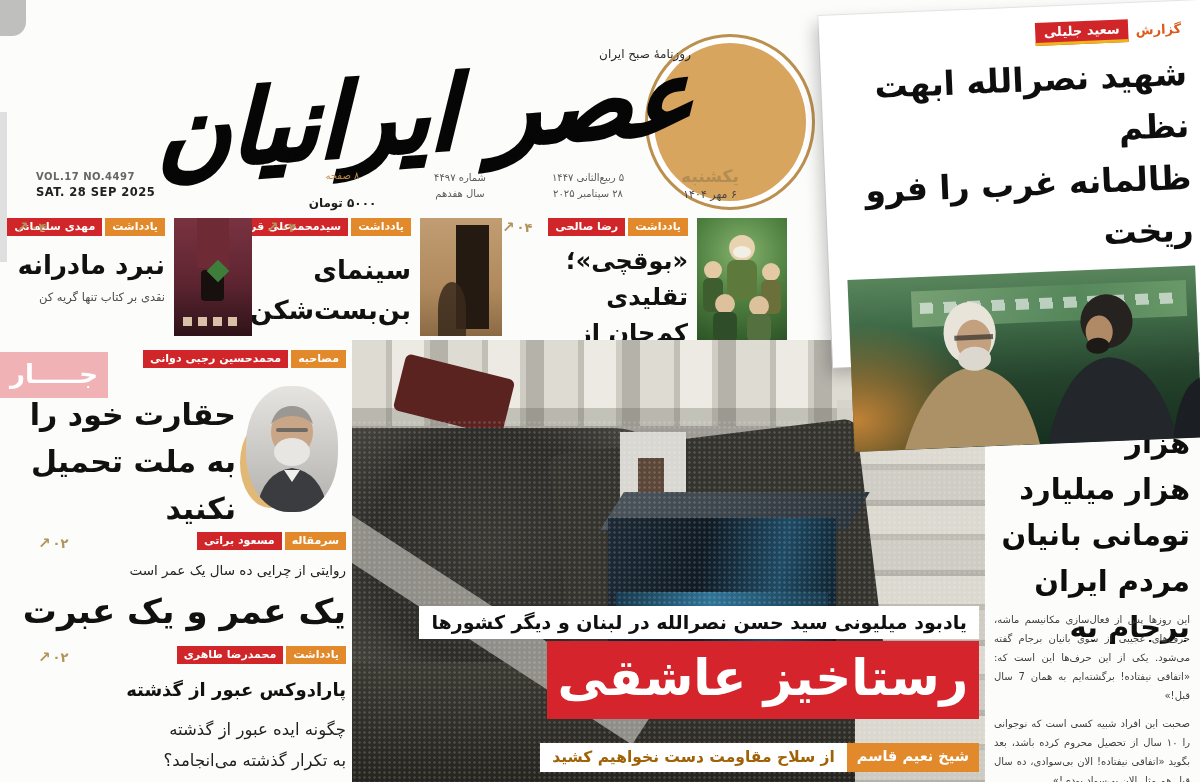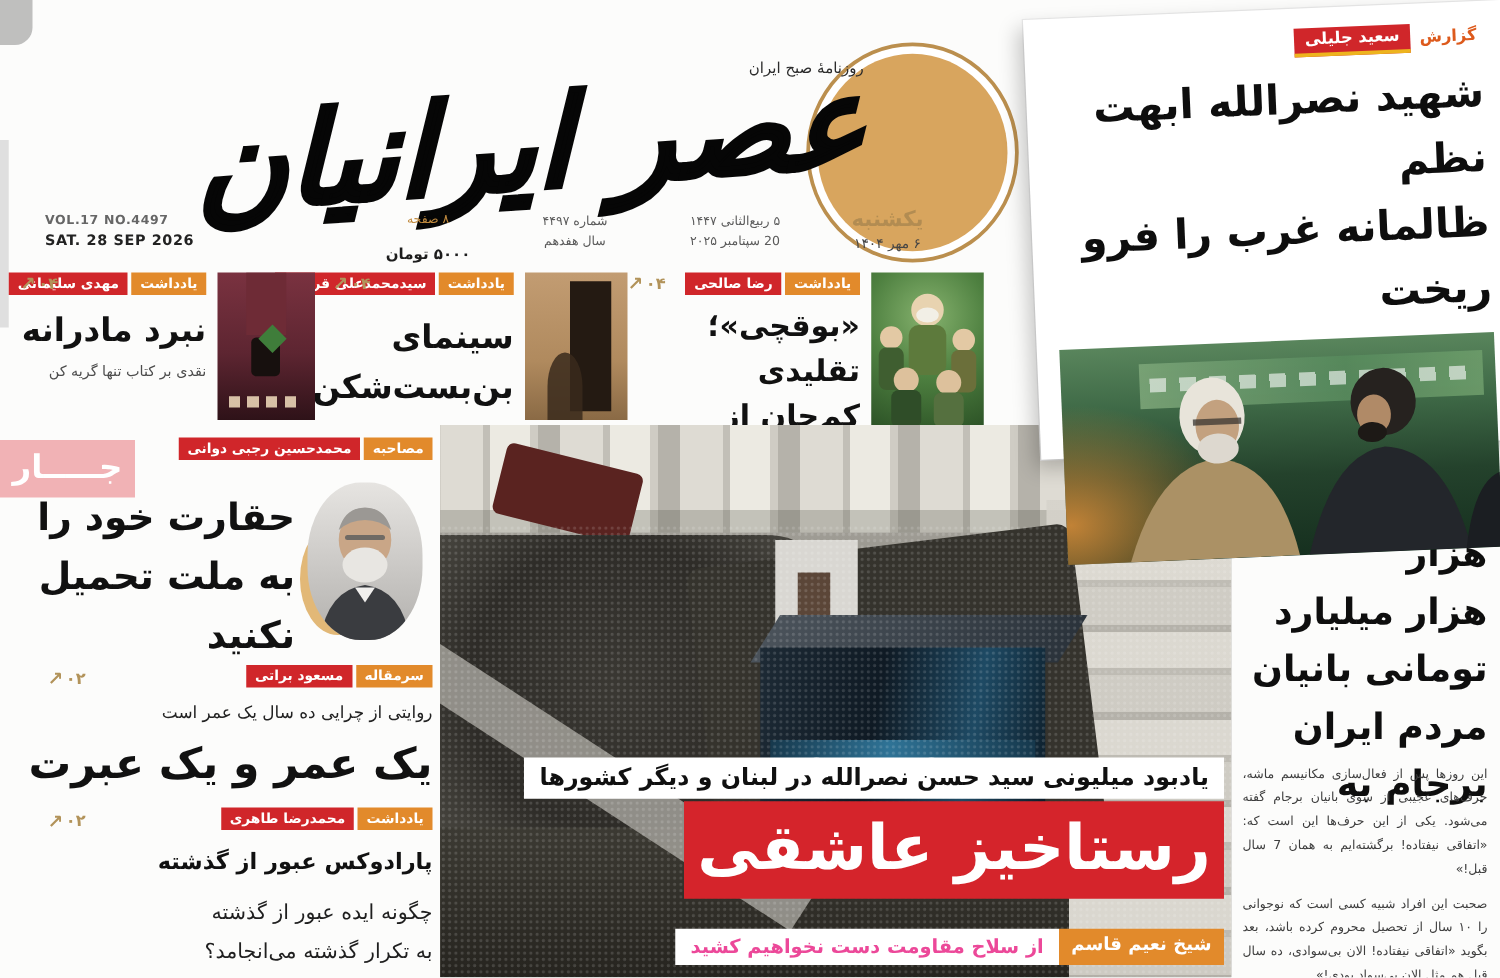--- a/index.html
+++ b/index.html
@@ -140,21 +140,21 @@
             background:linear-gradient(90deg,#17394d,#2f7396 45%,#16384c); }
   .a-cube-screen i { position:absolute; top:14px; width:18px; height:18px; border-radius:50%; background:#e9e9e9; opacity:.85; }
   .a-cube-screen i.c1 { left:28px; } .a-cube-screen i.c2 { left:120px; }
 
   .ph-kicker { position:absolute; right:6px; top:266px; background:#fff; padding:5px 12px 6px; font-size:19px;
                font-weight:bold; color:#101010; white-space:nowrap; z-index:6; }
   .ph-red { position:absolute; right:6px; top:301px; width:432px; height:78px; background:#d5242b; z-index:6;
             color:#fff; font-size:50px; font-weight:bold; text-align:center; line-height:74px; }
   .ph-bottom { position:absolute; right:6px; top:403px; display:flex; align-items:stretch; z-index:6; }
   .ph-speaker { background:#e28a2b; color:#fff; font-size:14.5px; font-weight:bold; padding:5px 10px 6px; white-space:nowrap; }
-  .ph-quote { background:#fff; color:#ec4899; font-size:15.5px; font-weight:bold; padding:5px 12px 6px; white-space:nowrap; }
+  .ph-quote { background:#fff; color:#a16207; font-size:15.5px; font-weight:bold; padding:5px 12px 6px; white-space:nowrap; }
 
   
   .right-col { position:absolute; left:992px; top:346px; width:200px; height:436px; text-align:right; }
   .right-col .label-row { position:absolute; right:0; top:0; }
   .right-col .pm { left:8px; top:6px; }
   .rc-headline { position:absolute; right:2px; left:0; top:28px; font-size:29px; line-height:46px; font-weight:bold; color:#0e0e0e; }
   .rc-body { position:absolute; right:2px; left:2px; top:264px; }
   .rc-body p { font-size:10px; line-height:19px; color:#3e3e3e; text-align:justify; margin-bottom:9px; }
 </style>
 </head>
@@ -172,33 +172,33 @@
     <div class="tagline">روزنامۀ صبح ایران</div>
     <h1 class="logo">عصر ایرانیان</h1>
 
     <div class="dateline">
       <div class="dl-block dl-weekday">
         <div class="big">یکشنبه</div>
         <div class="small">۶ مهر ۱۴۰۴</div>
       </div>
       <div class="dl-block dl-hijri dl-two">
         <div>۵ ربیع‌الثانی ۱۴۴۷</div>
-        <div>20 سپتامبر ۲۰۲۵</div>
+        <div>۲۸ سپتامبر ۲۰۲۵</div>
       </div>
       <div class="dl-block dl-issue dl-two">
         <div>شماره ۴۴۹۷</div>
         <div>سال هفدهم</div>
       </div>
       <div class="dl-block dl-pages">
         <div class="ps">۸ صفحه</div>
         <div class="pr">۵۰۰۰ تومان</div>
       </div>
       <div class="dl-block dl-en">
         <div class="v">VOL.17 NO.4497</div>
-        <div class="d">SAT. 28 SEP 2026</div>
+        <div class="d">SAT. 28 SEP 2025</div>
       </div>
     </div>
   </header>
 
   <article class="lead-card">
     <div class="label-row">
       <span class="lead-section">گزارش</span>
       <span class="lbl lbl-author lead-author">سعید جلیلی</span>
     </div>
     <h2 class="lead-headline">

